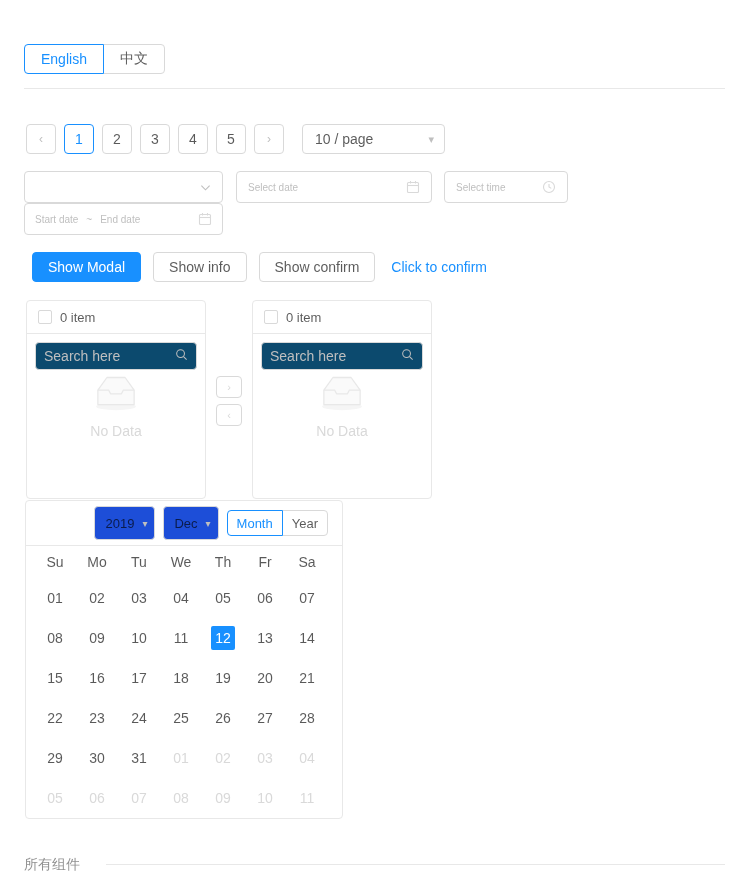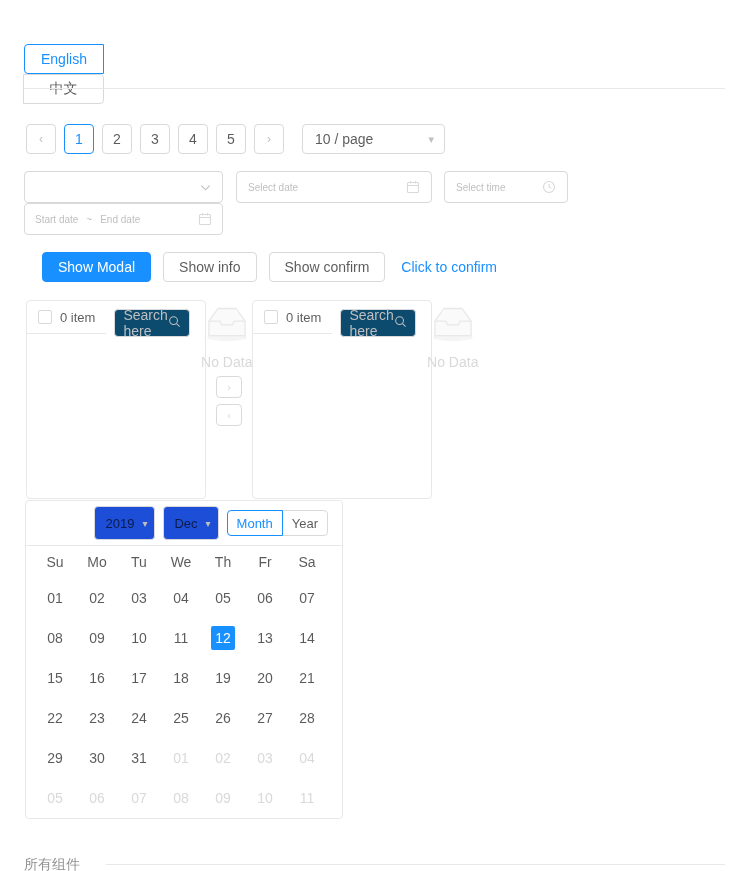--- a/index.html
+++ b/index.html
@@ -16,21 +16,21 @@
 
   
   .locale-row {
     position: absolute; left: 24px; top: 44px;
     display: flex; align-items: center;
   }
   .locale-label {
     font-size: 14px; color: rgba(0,0,0,0.65);
     margin-right: 16px; line-height: 28px;
   }
-  .radio-group { display: flex; flex-direction: column; }
+  .radio-group { display: flex; }
   .radio-btn {
     height: 30px; padding: 0 16px;
     border: 1px solid #d9d9d9;
     background: #fff;
     font-size: 14px;
     color: rgba(0,0,0,0.65);
     display: flex; align-items: center; justify-content: center;
     cursor: pointer;
     margin-left: -1px;
   }
@@ -85,21 +85,21 @@
   .field .ico { color: #d9d9d9; display: flex; align-items: center; }
 
   #sel-empty { left: 24px; top: 171px; width: 199px; }
   #dp-date   { left: 236px; top: 171px; width: 196px; }
   #tp-time   { left: 444px; top: 171px; width: 124px; }
   #dp-range  { left: 24px; top: 203px; width: 199px; padding: 0 10px; }
   .range-tilde { color: #bfbfbf; margin: 0 8px; }
 
   
   .btn-row {
-    position: absolute; left: 42px; top: 252px;
+    position: absolute; left: 32px; top: 252px;
     display: flex; align-items: center;
   }
   .btn {
     height: 30px; padding: 0 15px;
     border: 1px solid #d9d9d9; border-radius: 4px;
     background: #fff; font-size: 14px;
     color: rgba(0,0,0,0.65);
     display: flex; align-items: center; justify-content: center;
     cursor: pointer; margin-right: 12px;
     white-space: nowrap;
@@ -114,21 +114,21 @@
 
   
   .transfer {
     position: absolute; left: 26px; top: 300px;
     display: flex; align-items: flex-start;
   }
   .tpanel {
     width: 180px; height: 199px;
     border: 1px solid #e8e8e8; border-radius: 4px;
     background: #fff;
-    display: flex; 
+    display: flex; flex-direction: column;
   }
   .tpanel-head {
     height: 33px; border-bottom: 1px solid #e8e8e8;
     display: flex; align-items: center; padding: 0 11px;
     flex: 0 0 auto;
   }
   .cbox {
     width: 14px; height: 14px;
     border: 1px solid #d9d9d9; border-radius: 2px;
     background: #fff; margin-right: 8px; flex: 0 0 auto;

